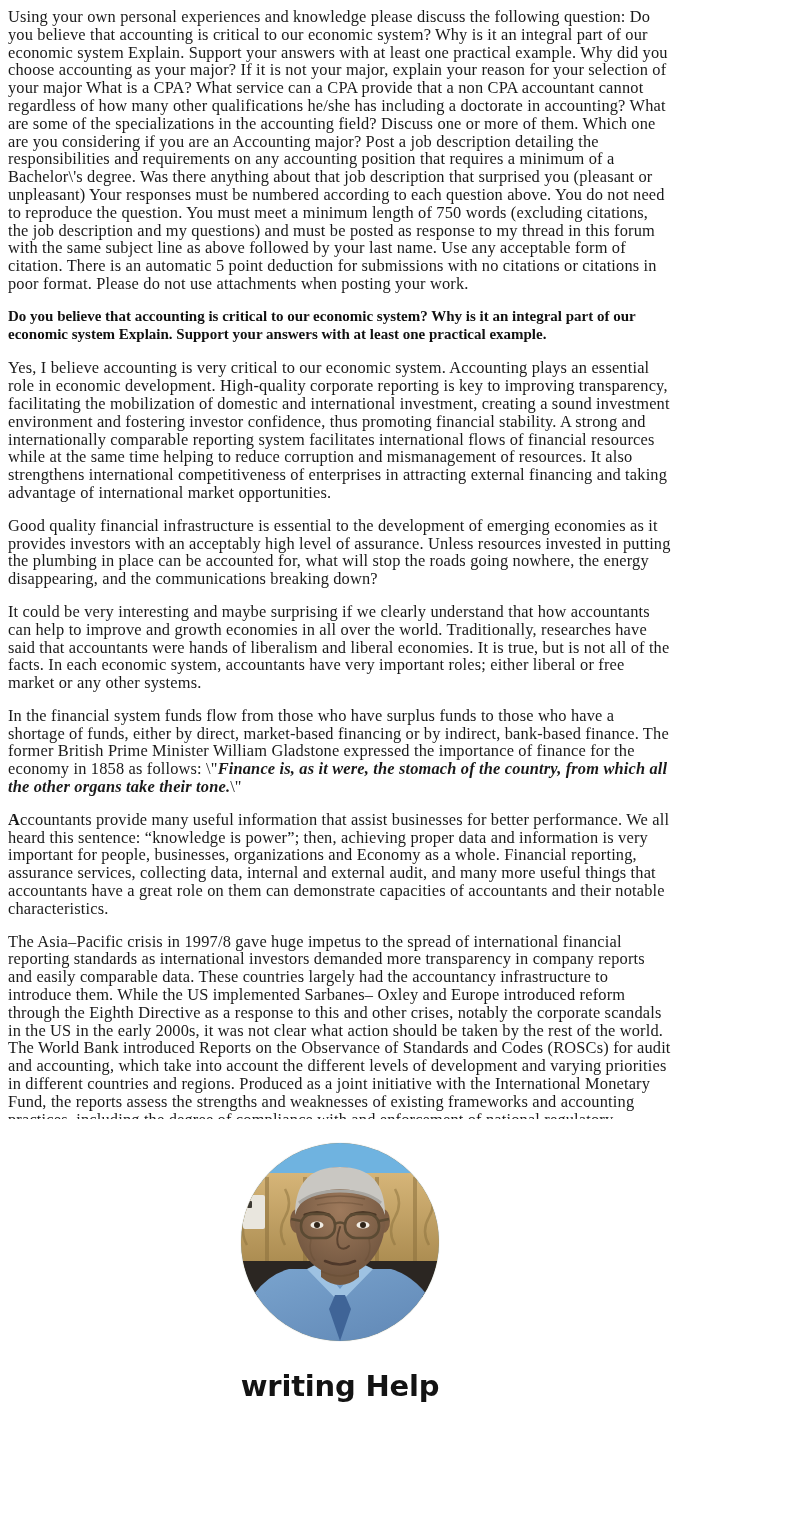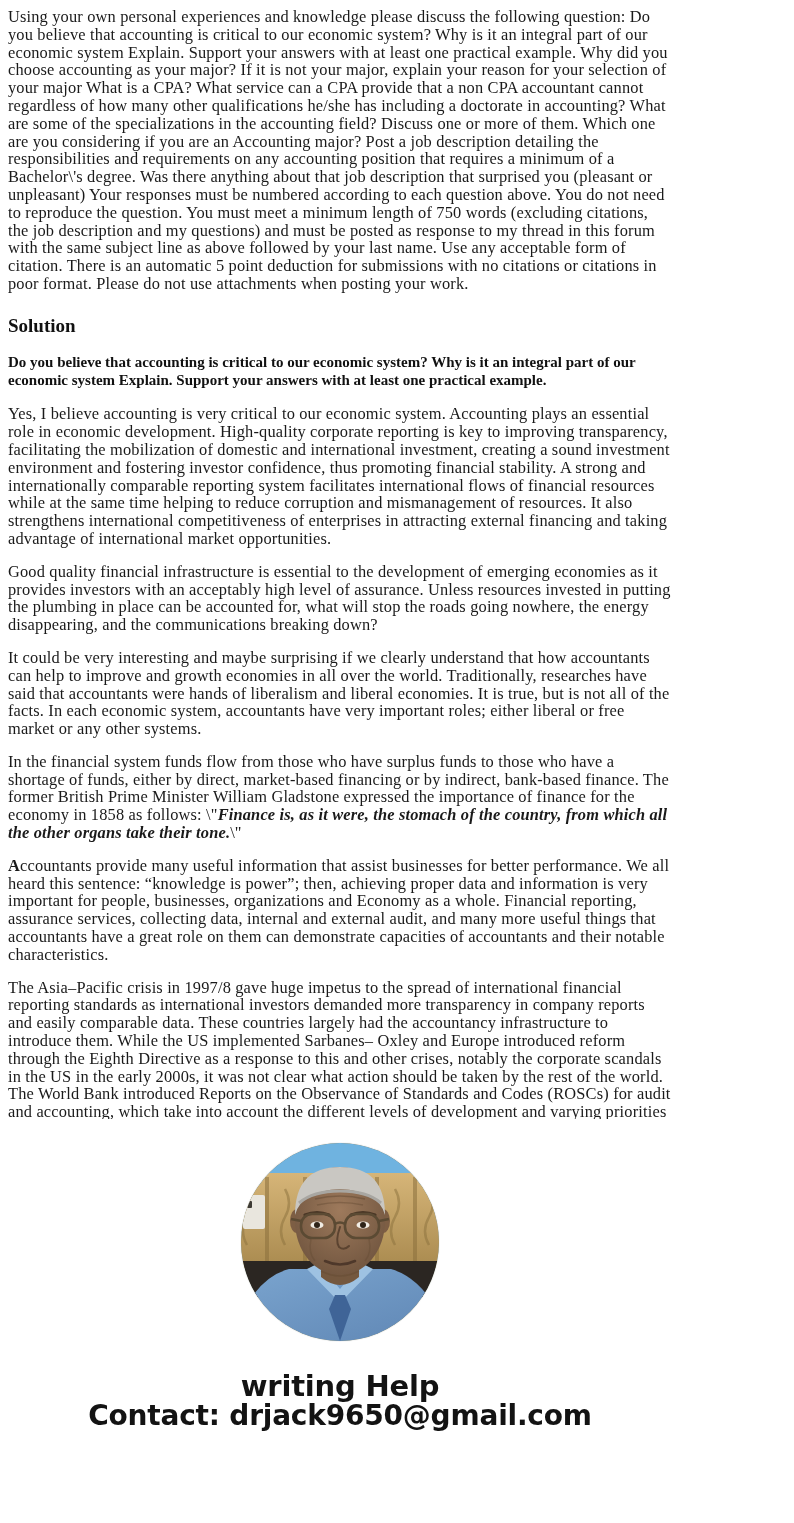--- a/index.html
+++ b/index.html
@@ -91,21 +91,20 @@
 </style>
 </head>
 <body>
 
 <div id="page">
 
   <div id="doc-region">
 
     <p class="para">Using your own personal experiences and knowledge please discuss the following question: Do you believe that accounting is critical to our economic system? Why is it an integral part of our economic system Explain. Support your answers with at least one practical example. Why did you choose accounting as your major? If it is not your major, explain your reason for your selection of your major What is a CPA? What service can a CPA provide that a non CPA accountant cannot regardless of how many other qualifications he/she has including a doctorate in accounting? What are some of the specializations in the accounting field? Discuss one or more of them. Which one are you considering if you are an Accounting major? Post a job description detailing the responsibilities and requirements on any accounting position that requires a minimum of a Bachelor\'s degree. Was there anything about that job description that surprised you (pleasant or unpleasant) Your responses must be numbered according to each question above. You do not need to reproduce the question. You must meet a minimum length of 750 words (excluding citations, the job description and my questions) and must be posted as response to my thread in this forum with the same subject line as above followed by your last name. Use any acceptable form of citation. There is an automatic 5 point deduction for submissions with no citations or citations in poor format.  Please do not use attachments when posting your work.</p>
 
-    <h2 class="solution-heading">Solution</h2>
 
     <p class="question">Do you believe that accounting is critical to our economic system? Why is it an integral part of our economic system Explain. Support your answers with at least one practical example.</p>
 
     <p class="para">Yes, I believe accounting is very critical to our economic system. Accounting plays an essential role in economic development. High-quality corporate reporting is key to improving transparency, facilitating the mobilization of domestic and international investment, creating a sound investment environment and fostering investor confidence, thus promoting financial stability. A strong and internationally comparable reporting system facilitates international flows of financial resources while at the same time helping to reduce corruption and mismanagement of resources. It also strengthens international competitiveness of enterprises in attracting external financing and taking advantage of international market opportunities.</p>
     <p class="para">Good quality financial infrastructure is essential to the development of emerging economies as it provides investors with an acceptably high level of assurance. Unless resources invested in putting the plumbing in place can be accounted for, what will stop the roads going nowhere, the energy disappearing, and the communications breaking down?</p>
     <p class="para">It could be very interesting and maybe surprising if we clearly understand that how accountants can help to improve and growth economies in all over the world. Traditionally, researches have said that accountants were hands of liberalism and liberal economies. It is true, but is not all of the facts. In each economic system, accountants have very important roles; either liberal or free market or any other systems.</p>
 
     <p class="para"><span>In the financial system funds flow from those who have surplus funds to those who have a shortage of funds, either by direct, market-based financing or by indirect, bank-based finance. The former British Prime Minister William Gladstone expressed the importance of finance for the economy in 1858 as follows: \"</span><span class="quote-italic">Finance is, as it were, the stomach of the country, from which all the other organs take their tone.</span><span>\"</span></p>
 
     <p class="para"><span class="dropcap">A</span><span>ccountants provide many useful information that assist businesses for better performance. We all heard this sentence: “knowledge is power”; then, achieving proper data and information is very important for people, businesses, organizations and Economy as a whole. Financial reporting, assurance services, collecting data, internal and external audit, and many more useful things that accountants have a great role on them can demonstrate capacities of accountants and their notable characteristics.</span></p>
@@ -200,16 +199,15 @@
 
           <path d="M70 96 q-3 14 4 22" stroke="#5e452f" stroke-width="1.5" fill="none" opacity="0.3"></path>
           <path d="M128 96 q3 14 -4 22" stroke="#5e452f" stroke-width="1.5" fill="none" opacity="0.3"></path>
         </g>
       </svg>
     </div>
   </div>
 
   <div id="footer-promo">
     <span class="line">writing Help</span>
-    <span class="line line-contact">Contact: drjack9650@gmail.com</span>
   </div>
 
 </div>
 
 </body></html>

